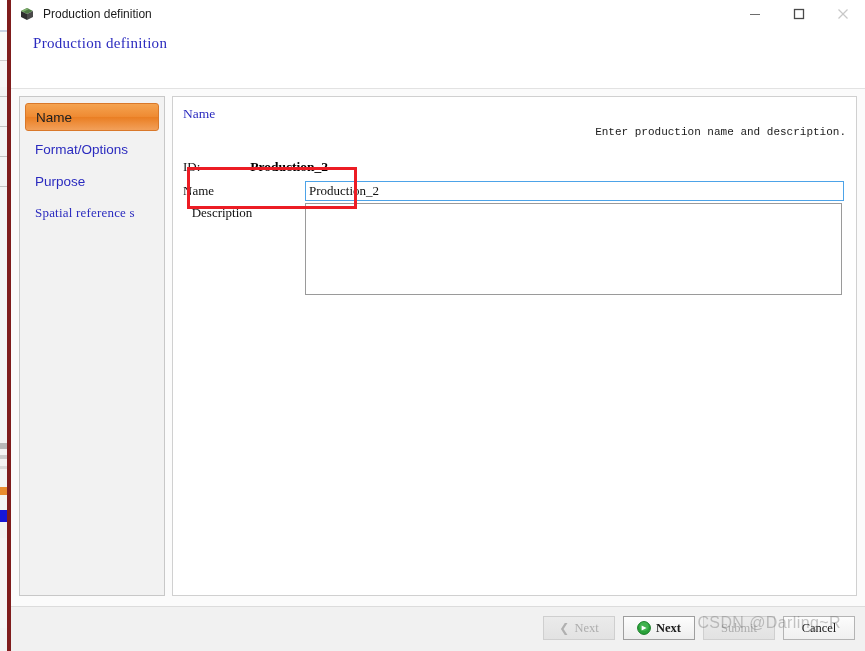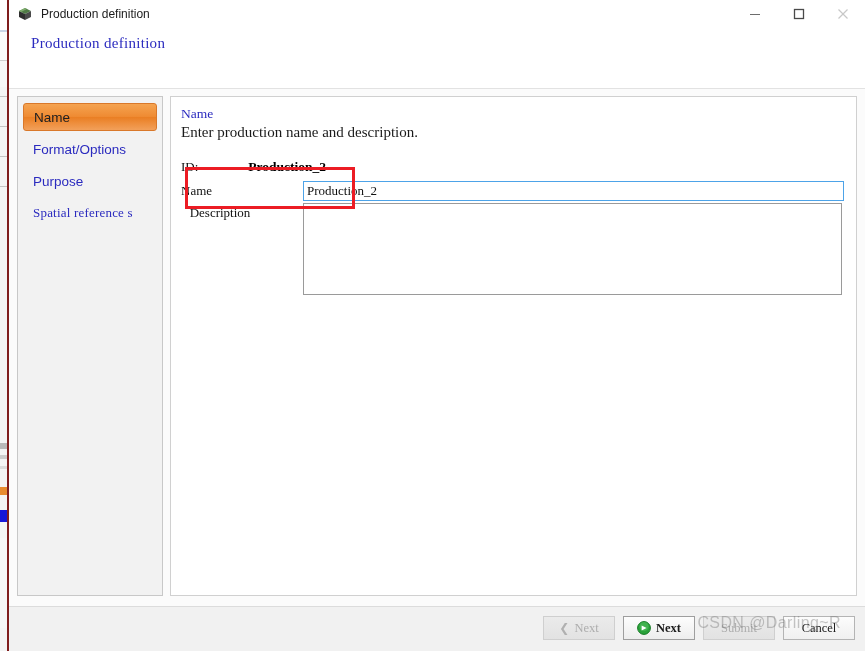--- a/index.html
+++ b/index.html
@@ -33,21 +33,21 @@
   
   #window {
     position: absolute;
     left: 7px;
     top: 0;
     width: 858px;
     height: 651px;
     background: #ffffff;
     z-index: 2;
     box-sizing: border-box;
-    border-left: 2px solid #7f1d1d;
+    border-left: 4px solid #7f1d1d;
   }
 
   
   #titlebar {
     position: relative;
     height: 28px;
     background: #ffffff;
     display: flex;
     align-items: center;
   }
@@ -162,24 +162,25 @@
     position: relative;
     padding: 8px 10px 0 10px;
   }
   #content-title {
     font-family: "Liberation Serif", serif;
     font-size: 13.5px;
     color: #2b2bbf;
     line-height: 18px;
   }
   #content-subtitle {
-    font-family: Liberation Serif, serif;
-    font-size: 15px;
+    font-family: Liberation Mono, monospace;
+    font-size: 11px;
     color: #1a1a1a;
     line-height: 18px;
+    text-align: right;
   }
 
   #form {
     margin-top: 16px;
     font-family: "Liberation Serif", serif;
     font-size: 13px;
     color: #111111;
   }
   .form-row {
     display: flex;

